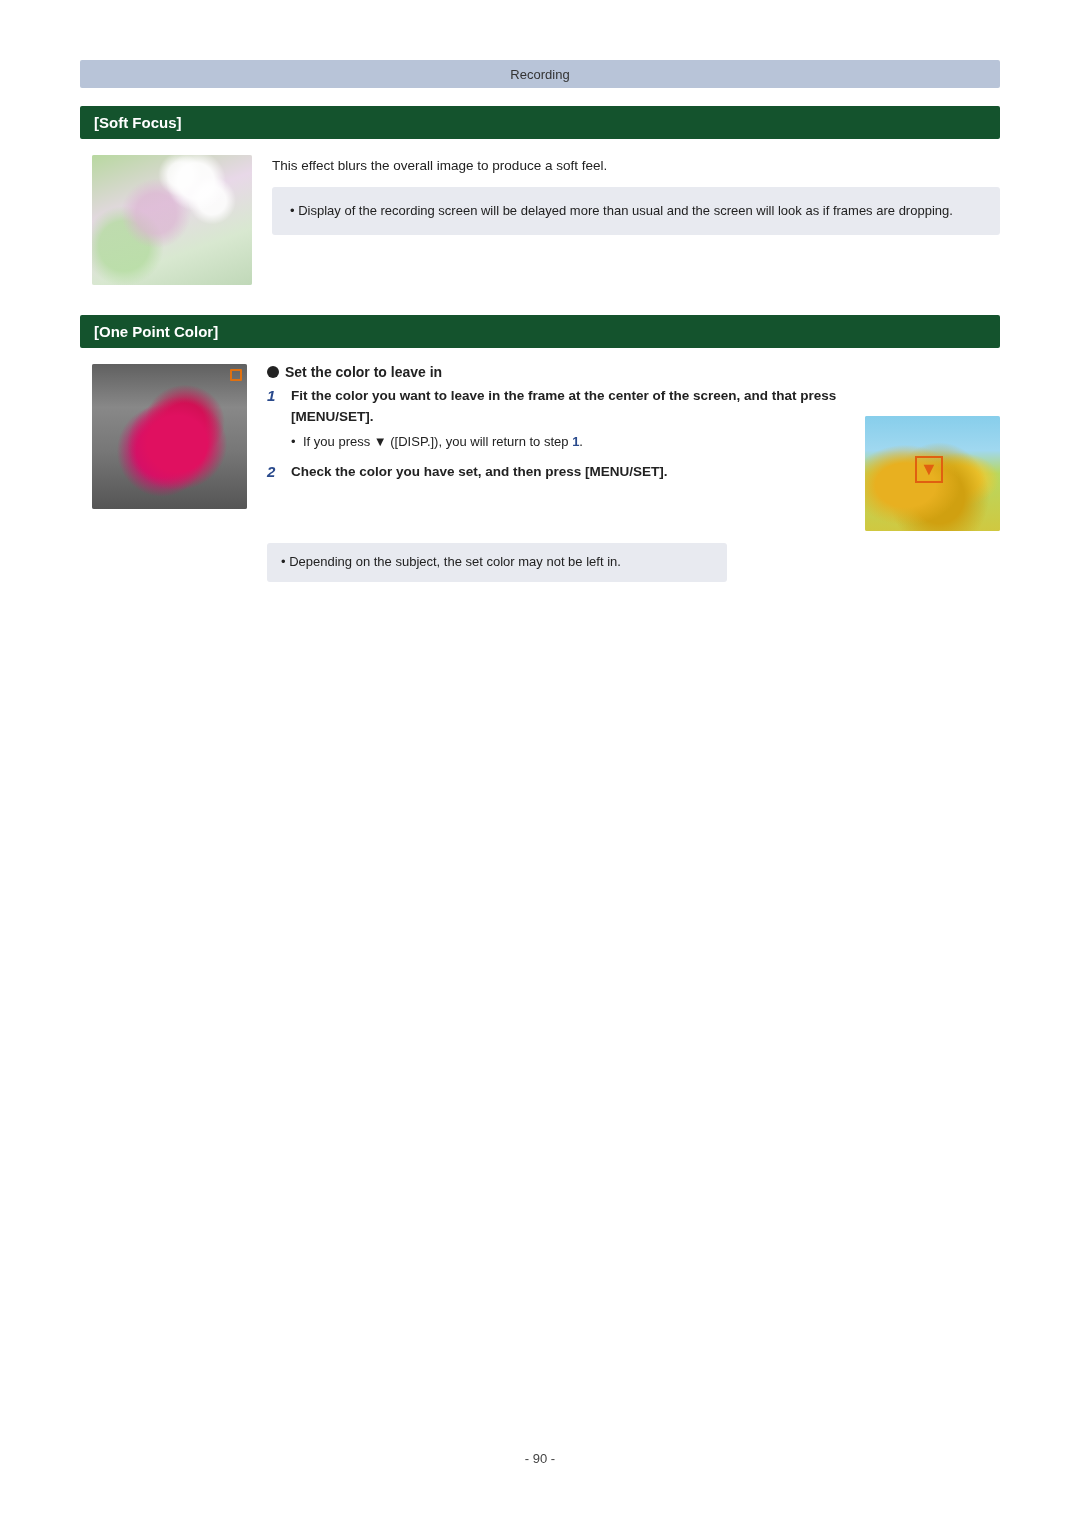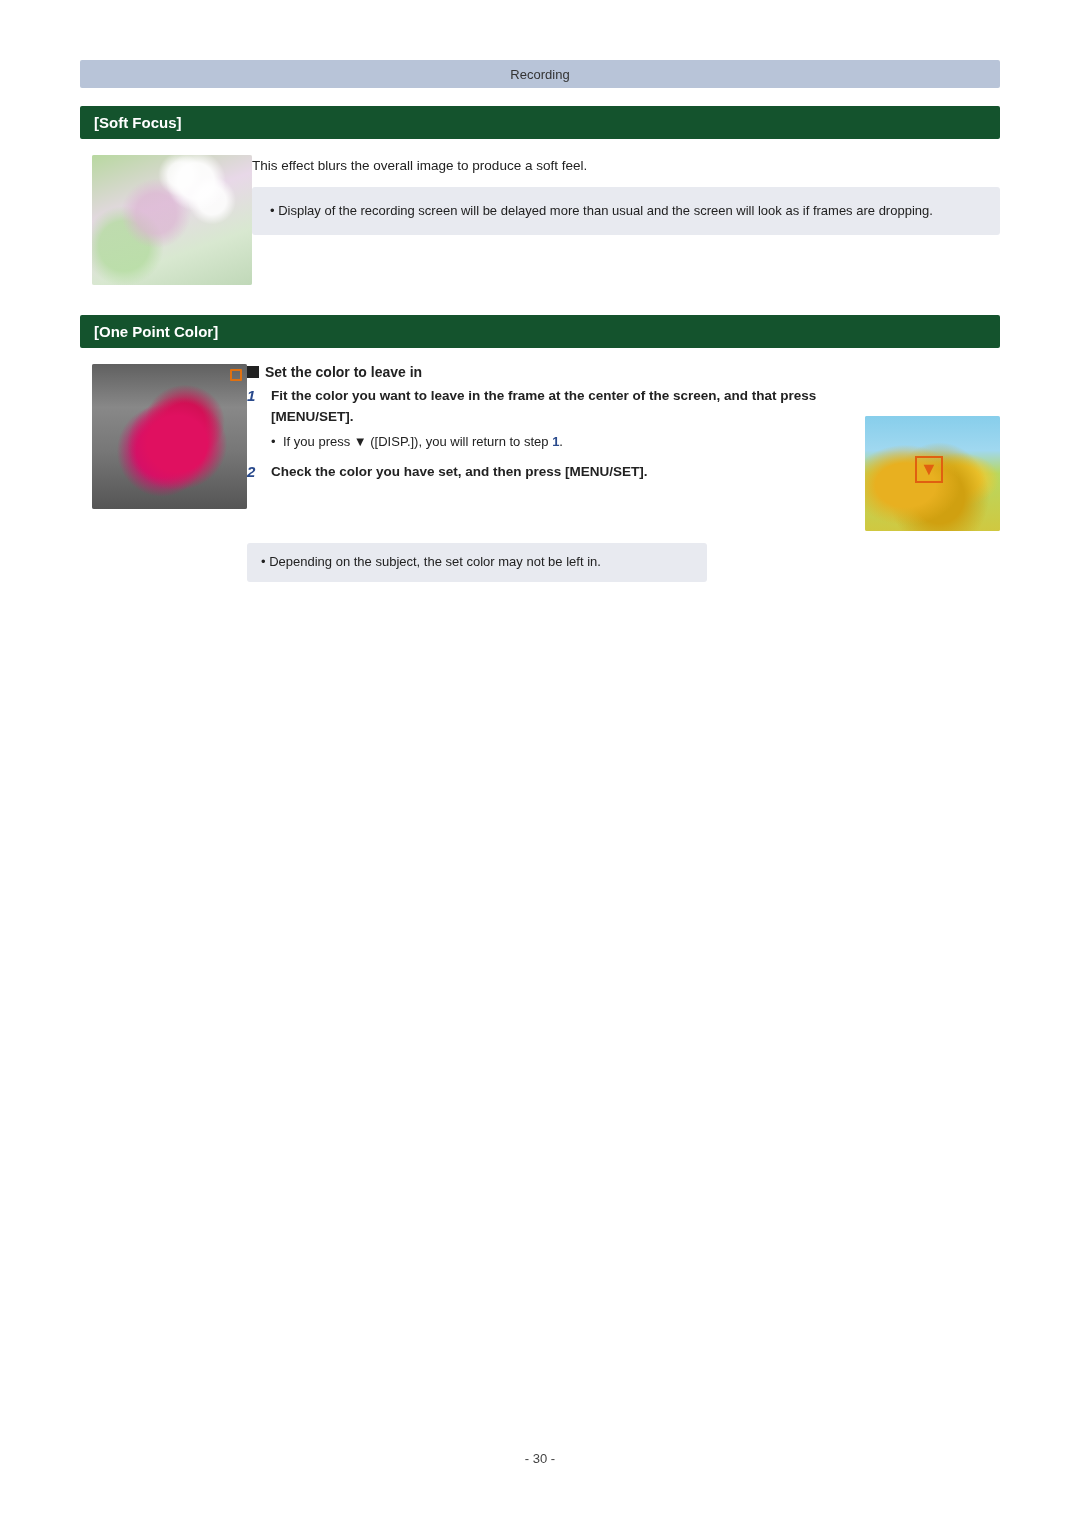--- a/index.html
+++ b/index.html
@@ -1,15 +1,15 @@
 <!DOCTYPE html>
 <html><head>
   <meta charset="utf-8">
   <style>
-    * { margin: 0; padding: 0; box-sizing: border-box; }
+    * { margin: 0; padding: 0; box-sizing: border-box; border-radius: 10px; }
     body {
       background: #ffffff;
       font-family: Arial, sans-serif;
       font-size: 14px;
       color: #222;
       width: 1080px;
       min-height: 1526px;
       position: relative;
     }
     .page-container {
@@ -35,20 +35,21 @@
       margin-bottom: 16px;
       border-radius: 2px;
     }
     .section-title-bar span {
       color: #ffffff;
       font-size: 15px;
       font-weight: bold;
     }
     .section-content {
       display: flex;
+      gap: 20px;
       margin-bottom: 24px;
       padding-left: 12px;
     }
     .section-image {
       flex: 0 0 auto;
       width: 160px;
       height: 130px;
     }
     .section-image.one-point {
       width: 155px;
@@ -325,16 +326,16 @@
 
         <div class="note-box-2">
           <p>• Depending on the subject, the set color may not be left in.</p>
         </div>
 
       </div>
     </div>
   </div>
 
   <div class="page-footer">
-    <span>- 30 -</span>
+    <span>- 90 -</span>
   </div>
 
 </div>
 
 </body></html>

